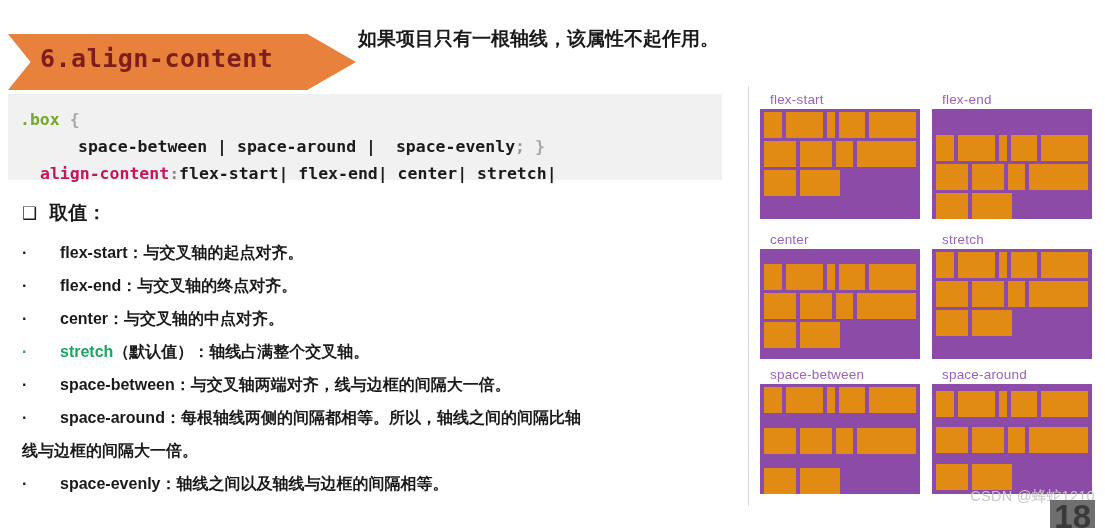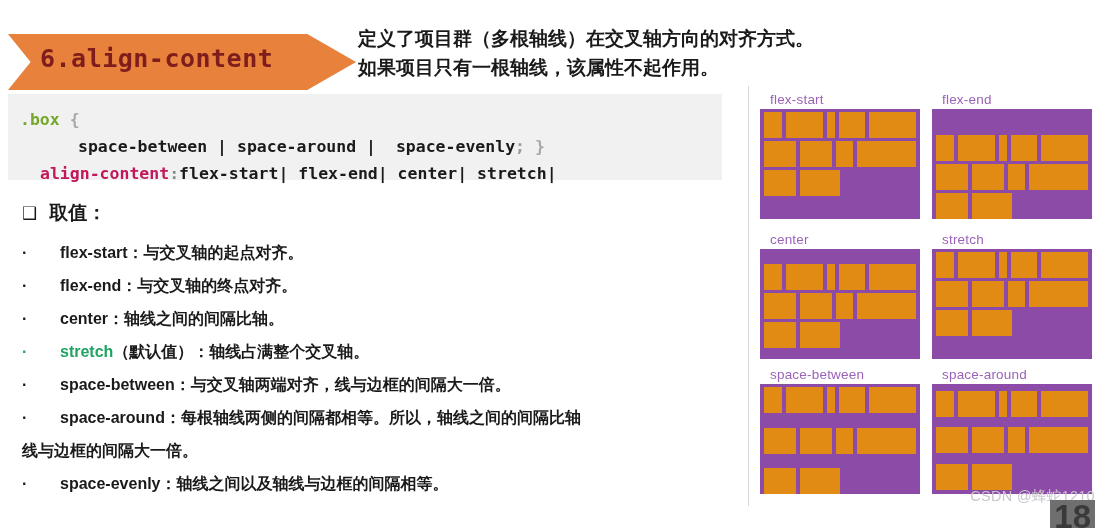--- a/index.html
+++ b/index.html
@@ -240,21 +240,21 @@
       <span class="btxt">flex-start：与交叉轴的起点对齐。</span>
     </div>
 
     <div class="bullet-row">
       <span class="dot">·</span>
       <span class="btxt">flex-end：与交叉轴的终点对齐。</span>
     </div>
 
     <div class="bullet-row">
       <span class="dot">·</span>
-      <span class="btxt">center：轴线之间的间隔比轴。</span>
+      <span class="btxt">center：与交叉轴的中点对齐。</span>
     </div>
 
     <div class="bullet-row b-green">
       <span class="dot">·</span>
       <span class="btxt"><span class="kw">stretch</span><span>（默认值）：轴线占满整个交叉轴。</span></span>
     </div>
 
     <div class="bullet-row">
       <span class="dot">·</span>
       <span class="btxt">space-between：与交叉轴两端对齐，线与边框的间隔大一倍。</span>
@@ -269,21 +269,20 @@
 
     <div class="bullet-row">
       <span class="dot">·</span>
       <span class="btxt">space-evenly：轴线之间以及轴线与边框的间隔相等。</span>
     </div>
 
   </div>
 </div>
 
 <div style="position:absolute;left:358px;top:24px;width:620px;font-size:19px;font-weight:700;line-height:29px;color:#1a1a1a;white-space:nowrap;">
-  <div>定义了项目群（多根轴线）在交叉轴方向的对齐方式。</div>
   <div>如果项目只有一根轴线，该属性不起作用。</div>
 </div>
 
 <div class="v-divider"></div>
 
 <div class="right-col">
 
   <div class="demo p-flex-start ac-flex-start">
     <div class="demo-title">flex-start</div>
     <div class="demo-box">

